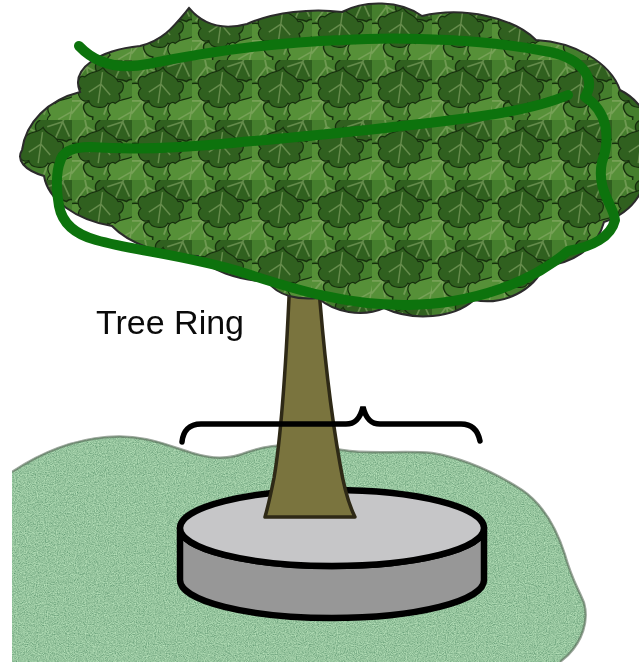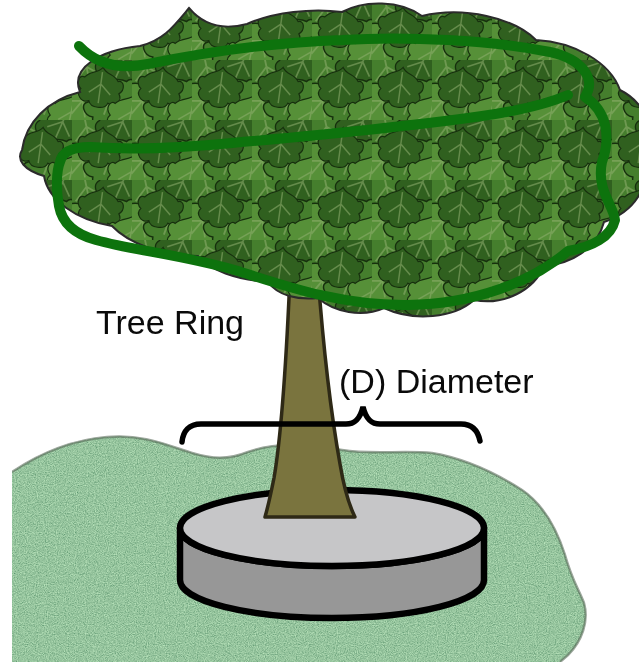--- a/index.html
+++ b/index.html
@@ -113,14 +113,13 @@
          C 599,237 580,247 556,251 C 520,282 462,304 396,305 C 331,306 276,287 226,271
          C 172,255 118,250 84,240 C 62,234 50,222 47,206 C 44,190 44,172 48,162
          C 50,152 60,147 78,147 C 120,150 170,148 220,143 C 310,135 400,126 470,116
          C 505,111 535,104 556,95"></path>
 
     <path class="brace" d="M 170,442 C 171,431 177,424 189,424 L 334,424 C 343,424 348,419 351,407
          C 354,419 359,424 368,424 L 449,424 C 461,424 466,431 468,441"></path>
   </svg>
 
   <div class="label" id="lbl-tree-ring">Tree Ring</div>
-  <div class="label" id="lbl-diameter">(D) Diameter</div>
 </div>
 
 </body></html>

